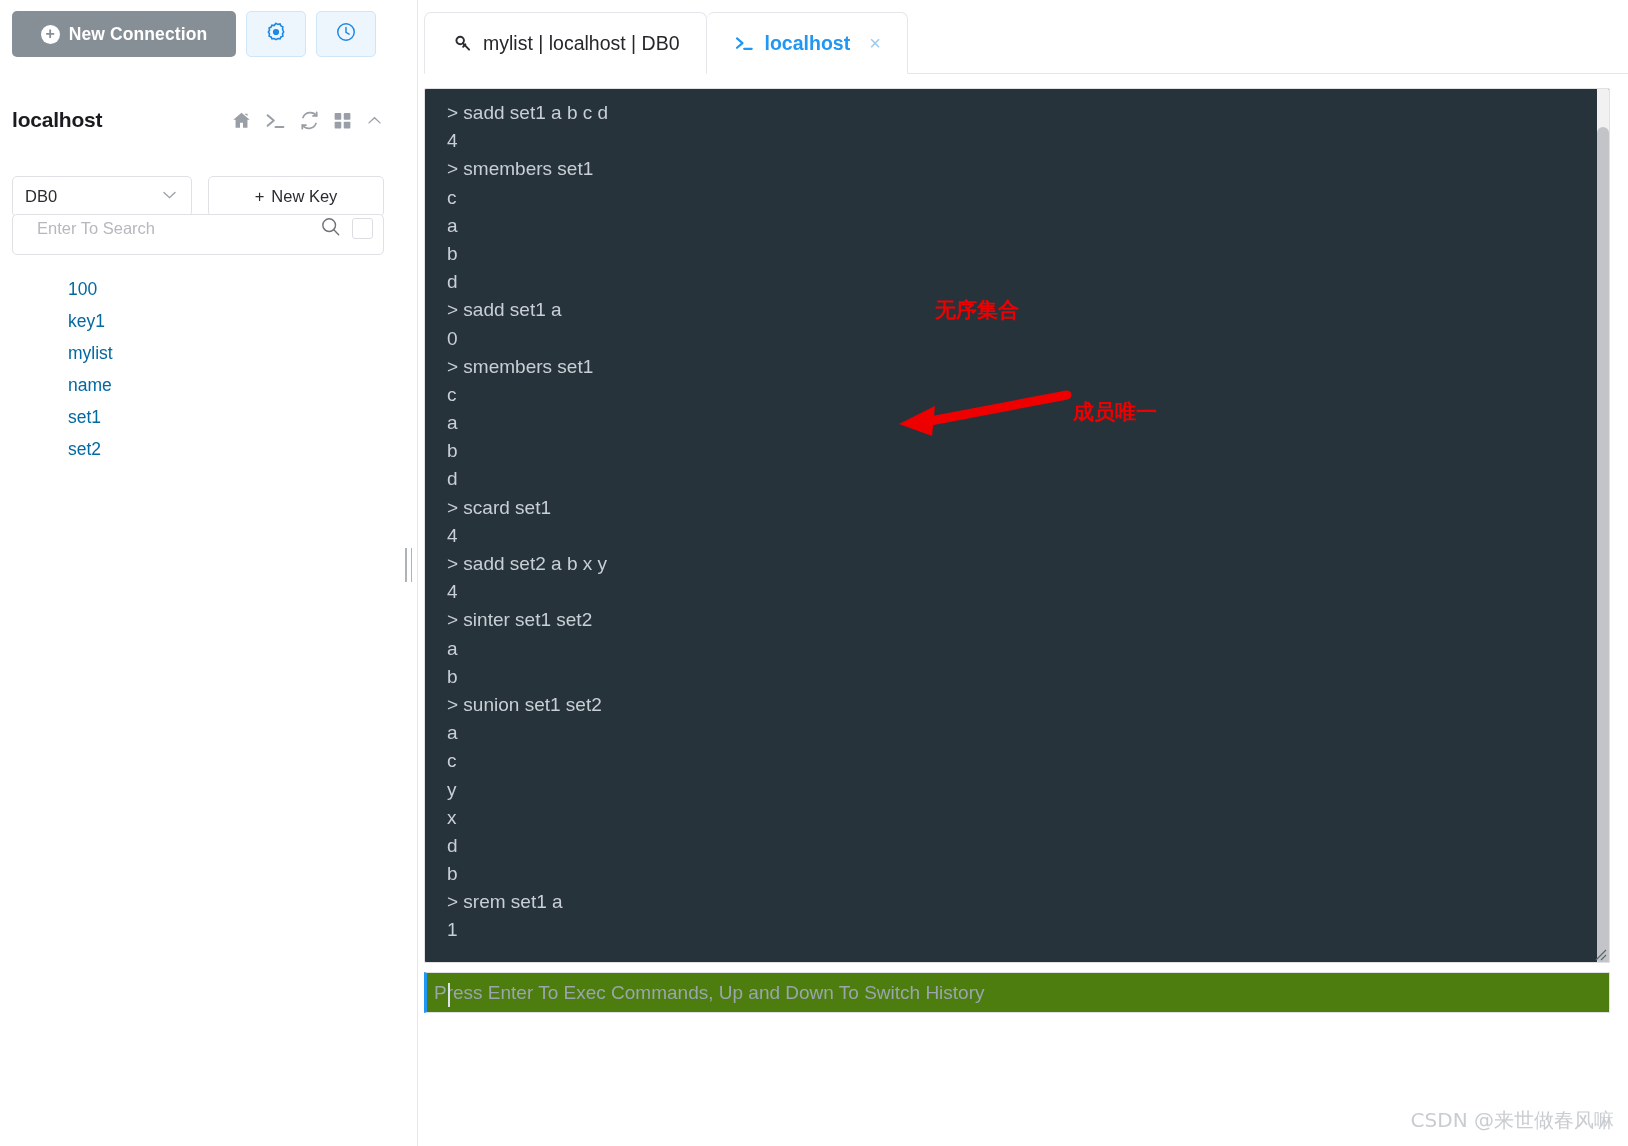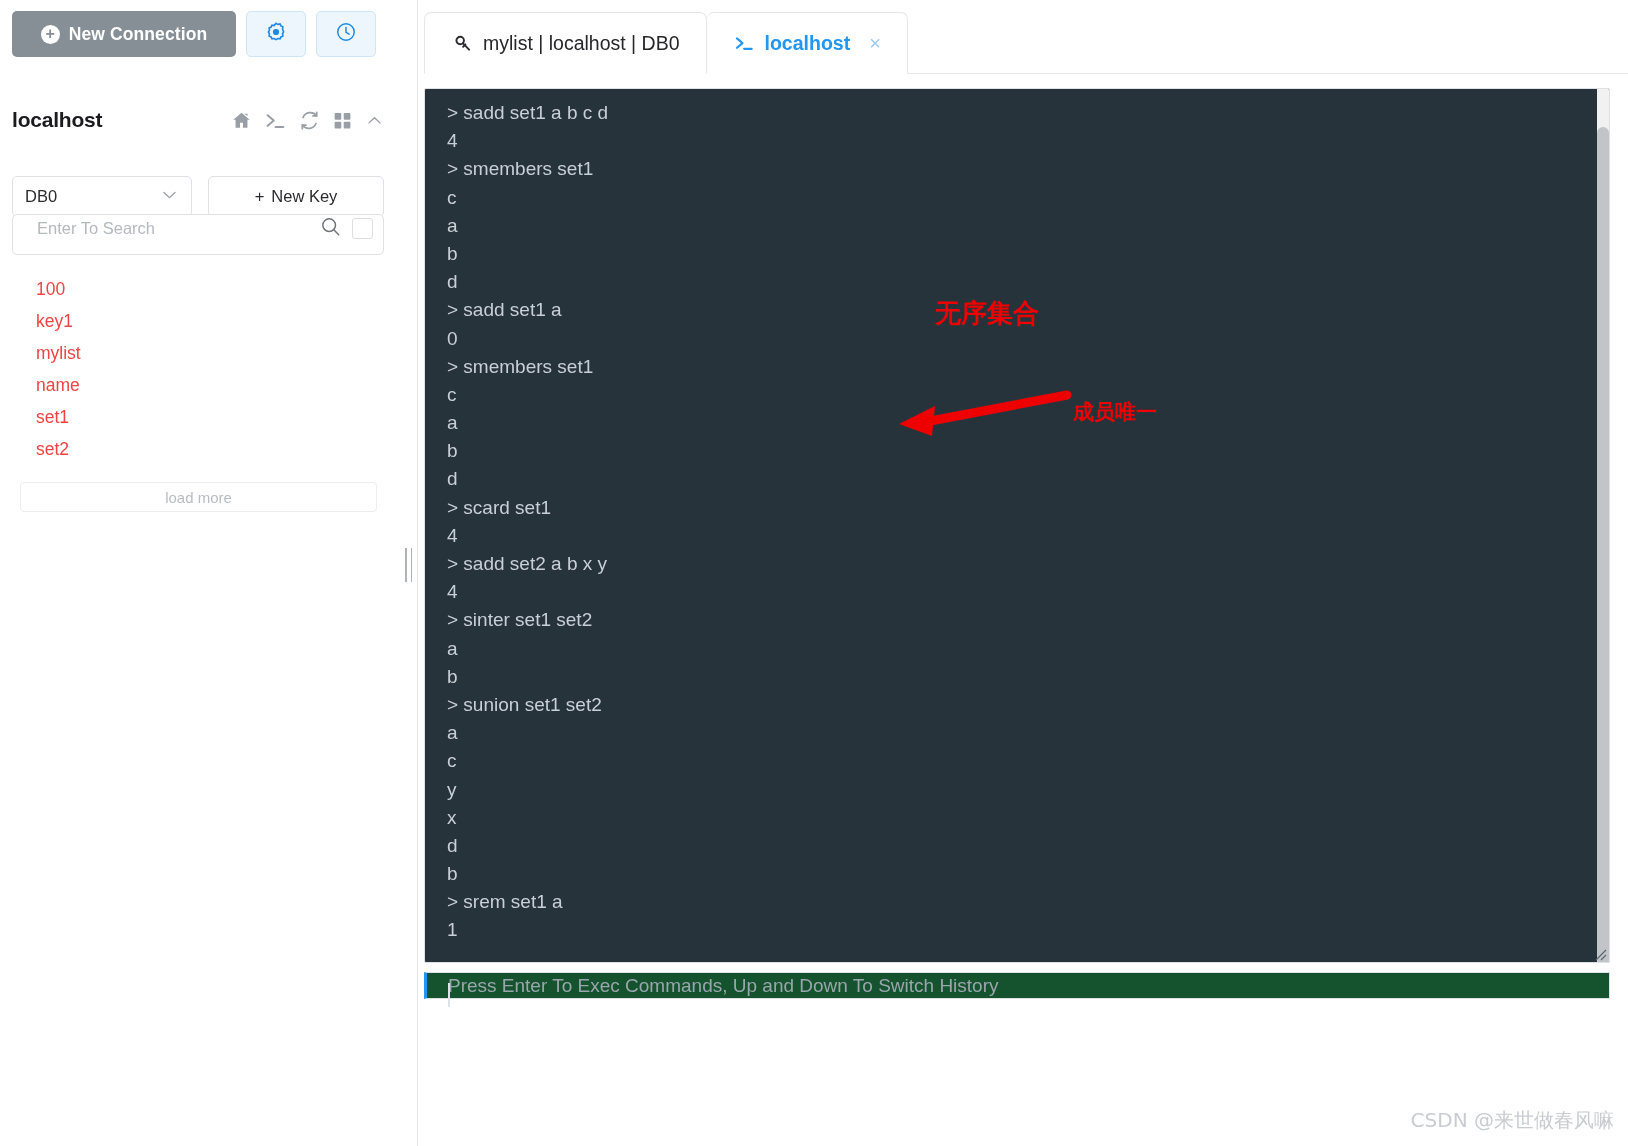--- a/index.html
+++ b/index.html
@@ -161,22 +161,23 @@
   #key-list {
     position: absolute;
     left: 0; top: 273px;
     width: 400px;
   }
   .key-item {
     padding: 0 0 0 36px;
     height: 32px;
     line-height: 32px;
     font-size: 17.5px;
-    color: #ef4444;
-    cursor: pointer;
+    color: #0369a1;
+    cursor: pointer;
+    margin-left: 32px;
   }
 
   #load-more {
     position: absolute;
     left: 20px; top: 482px;
     width: 357px; height: 30px;
     border: 1px solid #ebedf0;
     border-radius: 4px;
     background: #ffffff;
     color: #b9bcc2;
@@ -299,21 +300,21 @@
     right: 2px; bottom: 1px;
     width: 14px; height: 14px;
     cursor: nwse-resize;
   }
 
   
   #anno-1 {
     position: absolute;
     left: 510px; top: 207px;
     color: #ef0000;
-    font-size: 26px;
+    font-size: 21px;
     font-weight: bold;
     font-family: "DejaVu Sans", sans-serif;
   }
   #anno-2 {
     position: absolute;
     left: 648px; top: 309px;
     color: #ef0000;
     font-size: 21px;
     font-weight: bold;
     font-family: "DejaVu Sans", sans-serif;
@@ -322,27 +323,27 @@
     position: absolute;
     left: 470px; top: 300px;
     width: 180px; height: 52px;
     pointer-events: none;
   }
 
   
   #cmd-input-wrap {
     position: absolute;
     left: 6px; top: 972px;
-    width: 1186px; height: 27px;
-    background: #14532d;
+    width: 1186px; height: 41px;
+    background: #4d7c0f;
     border: 1px solid #dfe1e5;
     border-left: 3px solid #2196f3;
     display: flex;
     align-items: center;
-    padding-left: 19px;
+    padding-left: 5px;
   }
   #cmd-input {
     flex: 1;
     height: 100%;
     background: transparent;
     border: none;
     outline: none;
     color: #c8cfd6;
     font-size: 19px;
     font-family: "Liberation Sans", sans-serif;
@@ -464,21 +465,20 @@
 
     <div id="key-list">
         <div class="key-item">100</div>
         <div class="key-item">key1</div>
         <div class="key-item">mylist</div>
         <div class="key-item">name</div>
         <div class="key-item">set1</div>
         <div class="key-item">set2</div>
       </div>
 
-    <div id="load-more">load more</div>
   </div>
 
   <div id="splitter">
     <i></i>
     <i></i>
   </div>
 
   <div id="main">
 
     <div id="tabbar">

